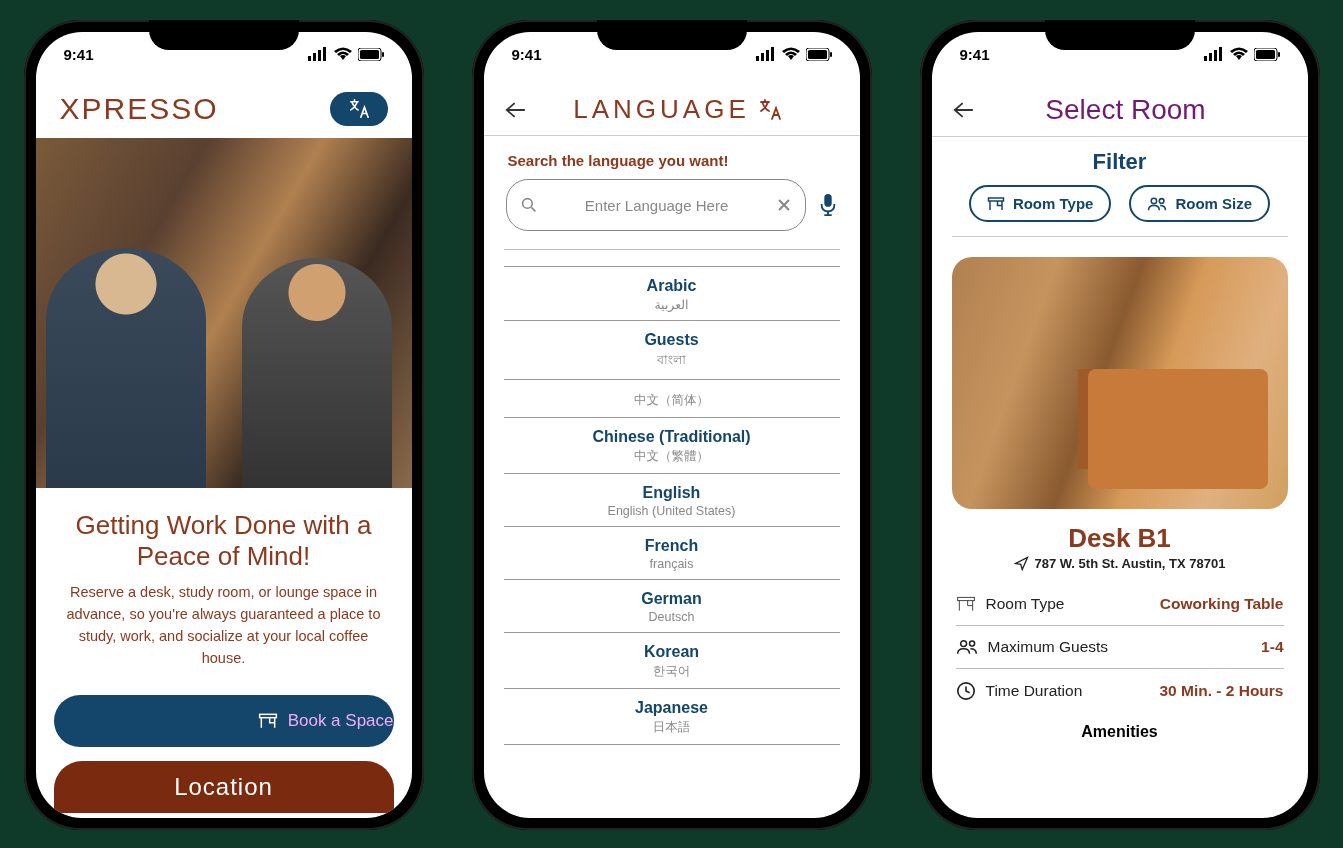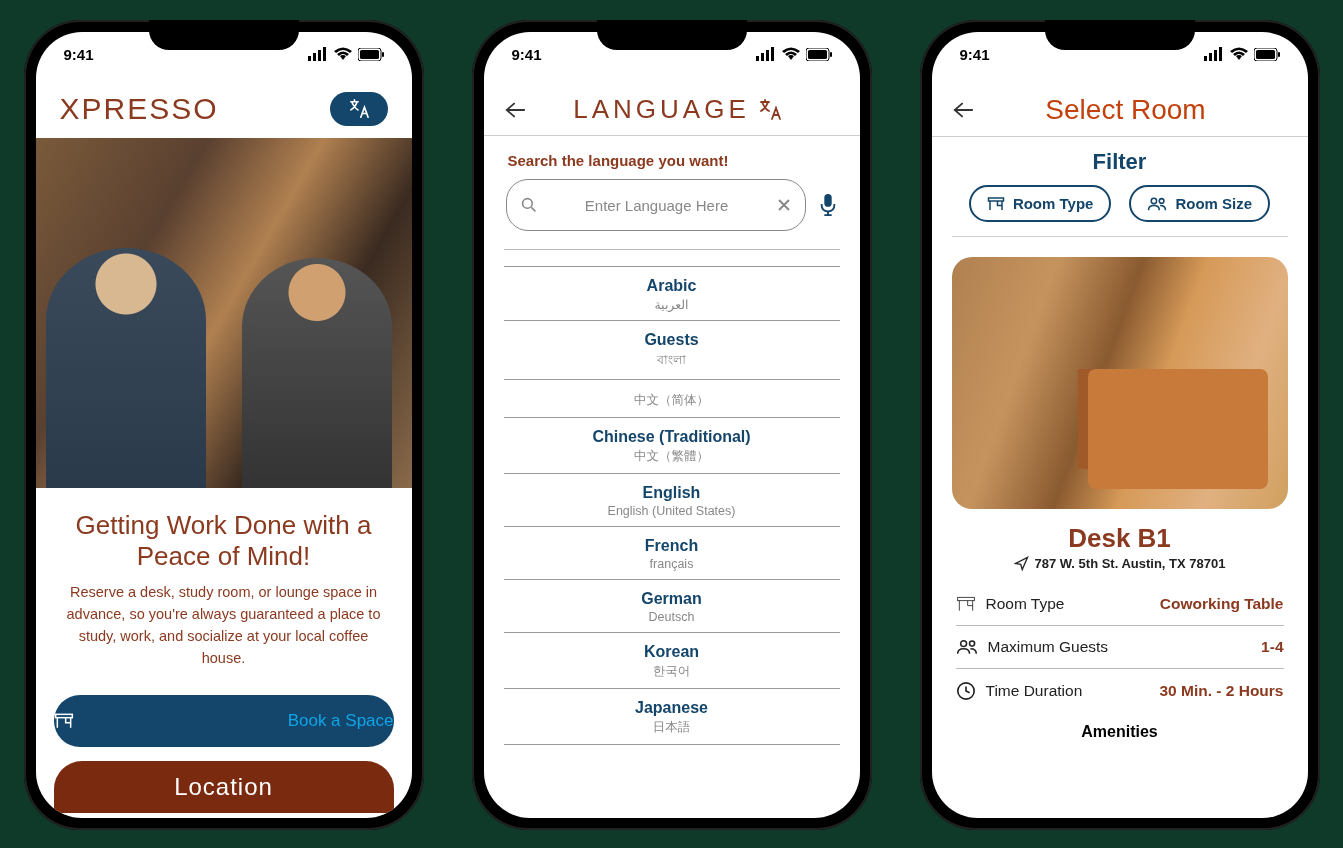--- a/index.html
+++ b/index.html
@@ -105,24 +105,24 @@
   .p1-sub {
     text-align: center;
     padding: 0 20px 18px;
     color: #8b3a1f;
     font-size: 14.5px;
     line-height: 1.5;
   }
   .p1-book {
     margin: 8px 18px 14px;
     background: #14456a;
-    color: #0ea5e9;
+    color: #f0abfc;
     border-radius: 30px;
     height: 52px;
-    display: flex; align-items: center; justify-content: space-between;
+    display: flex; align-items: center; justify-content: flex-end;
     gap: 10px;
     font-size: 17px;
     font-weight: 500;
   }
   .p1-location {
     margin: 0 18px;
     background: #7a2a0f;
     color: #fff;
     border-radius: 28px 28px 0 0;
     height: 52px;
@@ -192,21 +192,21 @@
   
   .p3-header {
     display: flex;
     align-items: center;
     padding: 18px 20px 10px;
     border-bottom: 1px solid #ccc;
     gap: 12px;
   }
   .p3-title {
     flex: 1; text-align: center;
-    color: #c2410c;
+    color: #701a75;
     font-size: 28px;
     font-weight: 400;
     margin-left: -28px;
   }
   .p3-filter-label {
     text-align: center;
     color: #14456a;
     font-size: 22px;
     font-weight: 700;
     padding: 12px 0 10px;

